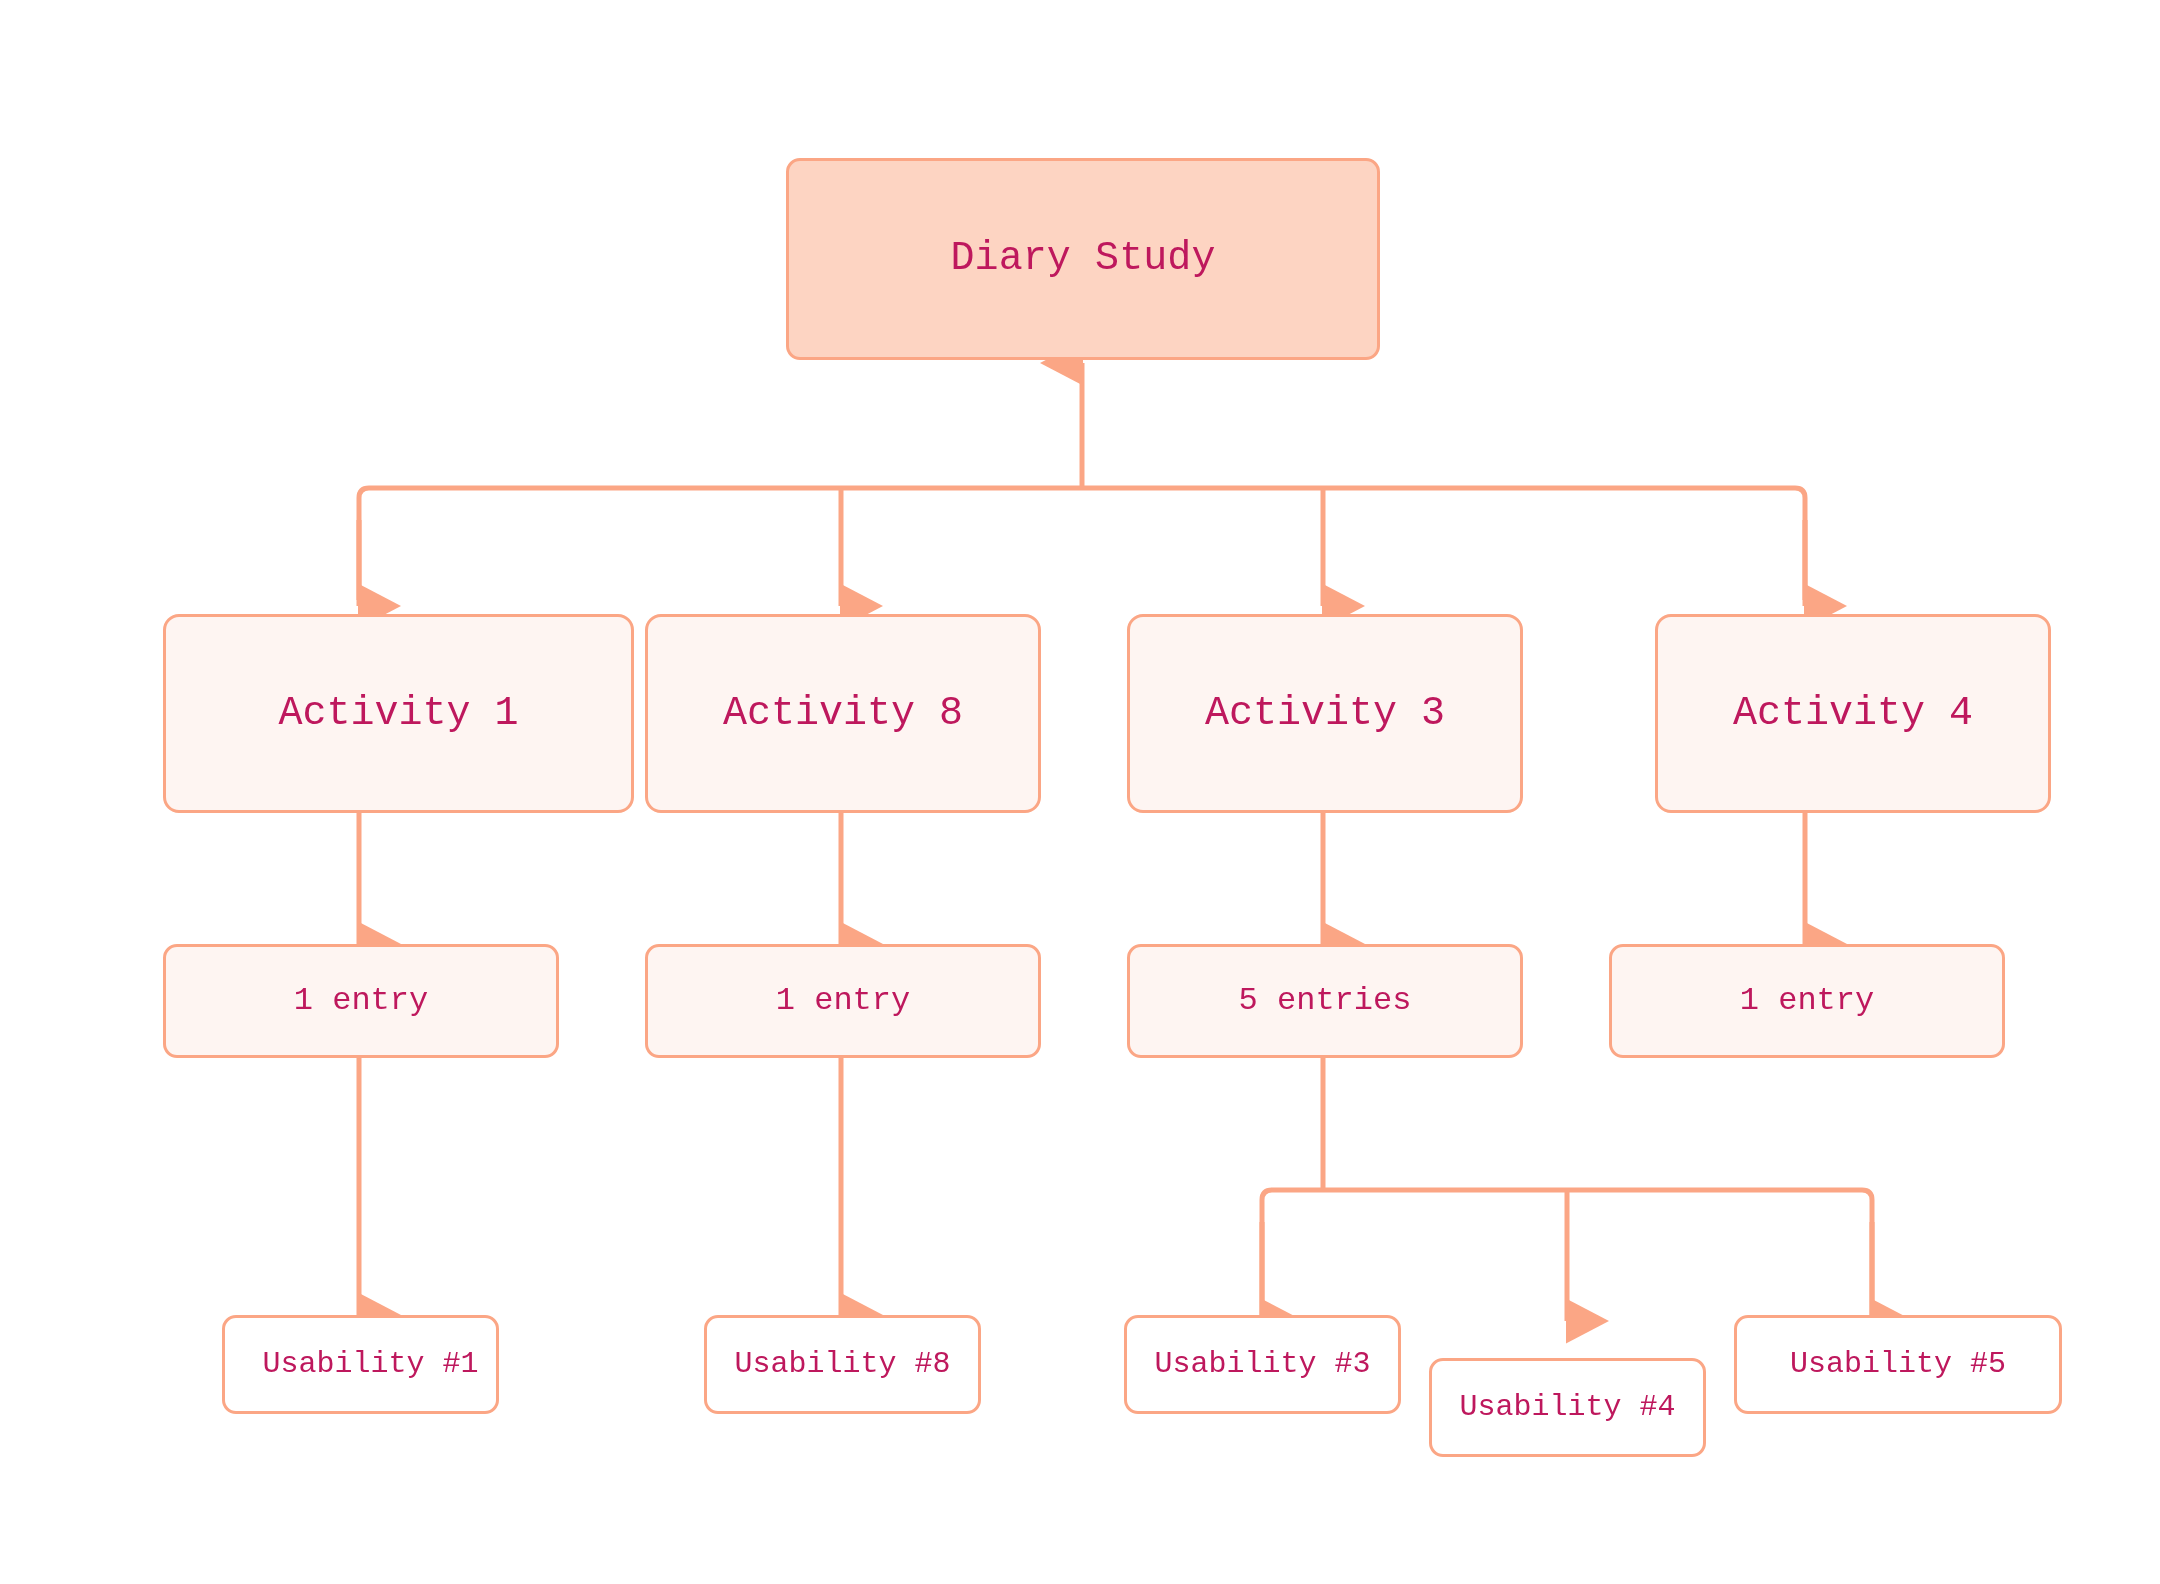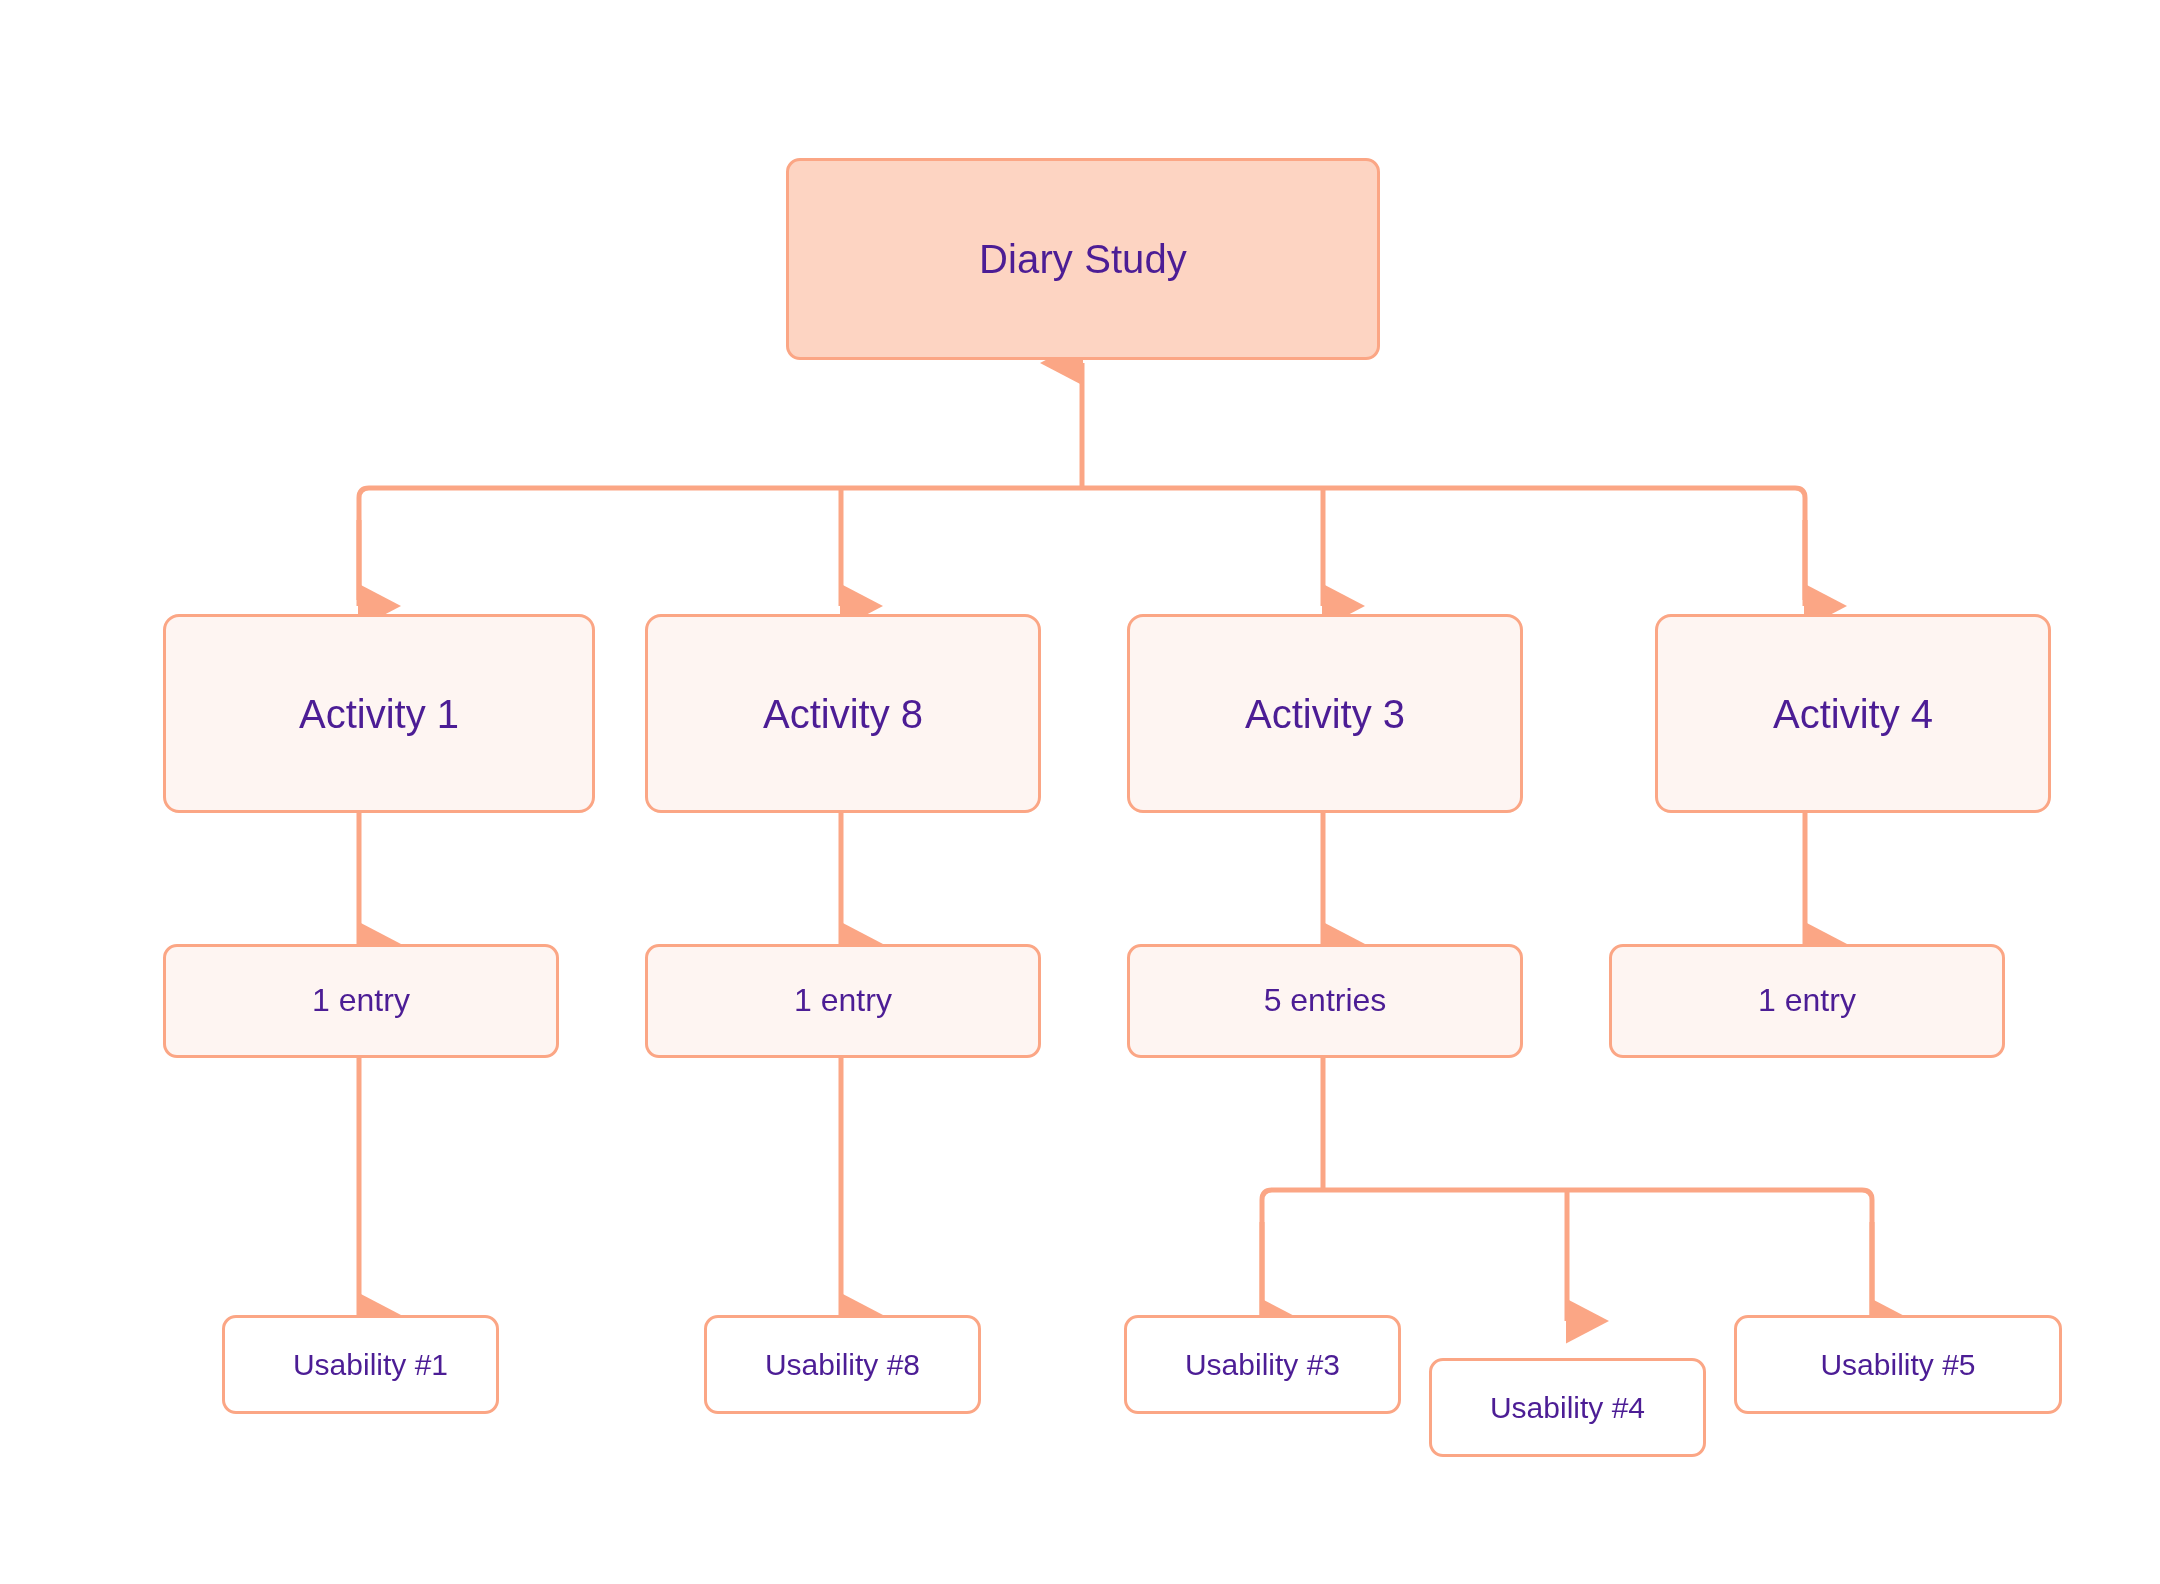--- a/index.html
+++ b/index.html
@@ -26,24 +26,25 @@
     height: 1584px;
     pointer-events: none;
   }
   .node {
     position: absolute;
     box-sizing: border-box;
     display: flex;
     align-items: center;
     justify-content: center;
     text-align: center;
-    color: #4c1d95;
+    color: #be185d;
     border-style: solid;
     border-width: 3px;
     z-index: 2;
+    font-family: Liberation Mono, monospace;
   }
   .node-root {
     background: #fdd4c2;
     border-color: #fba685;
     border-radius: 14px;
     font-size: 40px;
     letter-spacing: 0.1px;
   }
   .node-activity {
     background: #fef5f2;
@@ -110,21 +111,21 @@
              L1872 1315" fill="none" stroke="#fba685" stroke-width="5"></path>
     <path d="M1262 1222 L1262 1321" fill="none" stroke="#fba685" stroke-width="5" marker-end="url(#arrowUp)"></path>
     <path d="M1567 1190 L1567 1321" fill="none" stroke="#fba685" stroke-width="5" marker-end="url(#arrowUp)"></path>
     <path d="M1872 1222 L1872 1321" fill="none" stroke="#fba685" stroke-width="5" marker-end="url(#arrowUp)"></path>
   </svg>
 
   <div class="node node-root" style="left:786px; top:158px; width:594px; height:202px;">
     <span class="node-label">Diary Study</span>
   </div>
 
-  <div class="node node-activity" style="left:163px; top:614px; width:432px; height:199px;">
+  <div class="node node-activity" style="left:163px; top:614px; width:471px; height:199px;">
     <span class="node-label">Activity 1</span>
   </div>
   <div class="node node-activity" style="left:645px; top:614px; width:396px; height:199px;">
     <span class="node-label">Activity 8</span>
   </div>
   <div class="node node-activity" style="left:1127px; top:614px; width:396px; height:199px;">
     <span class="node-label">Activity 3</span>
   </div>
   <div class="node node-activity" style="left:1655px; top:614px; width:396px; height:199px;">
     <span class="node-label">Activity 4</span>

